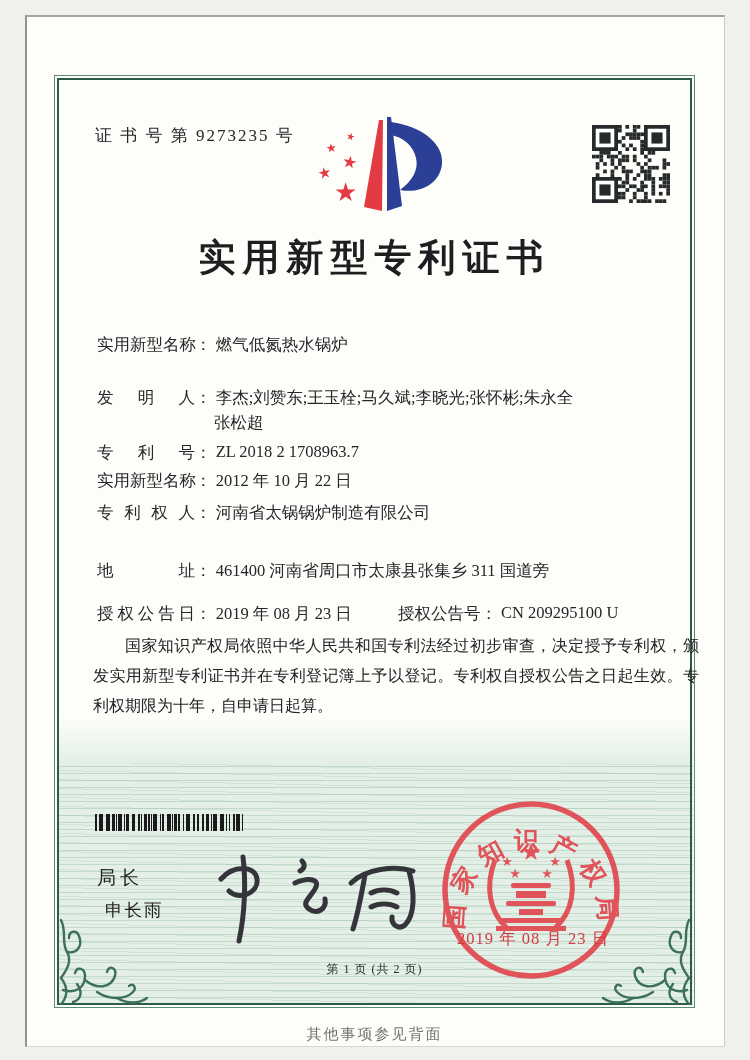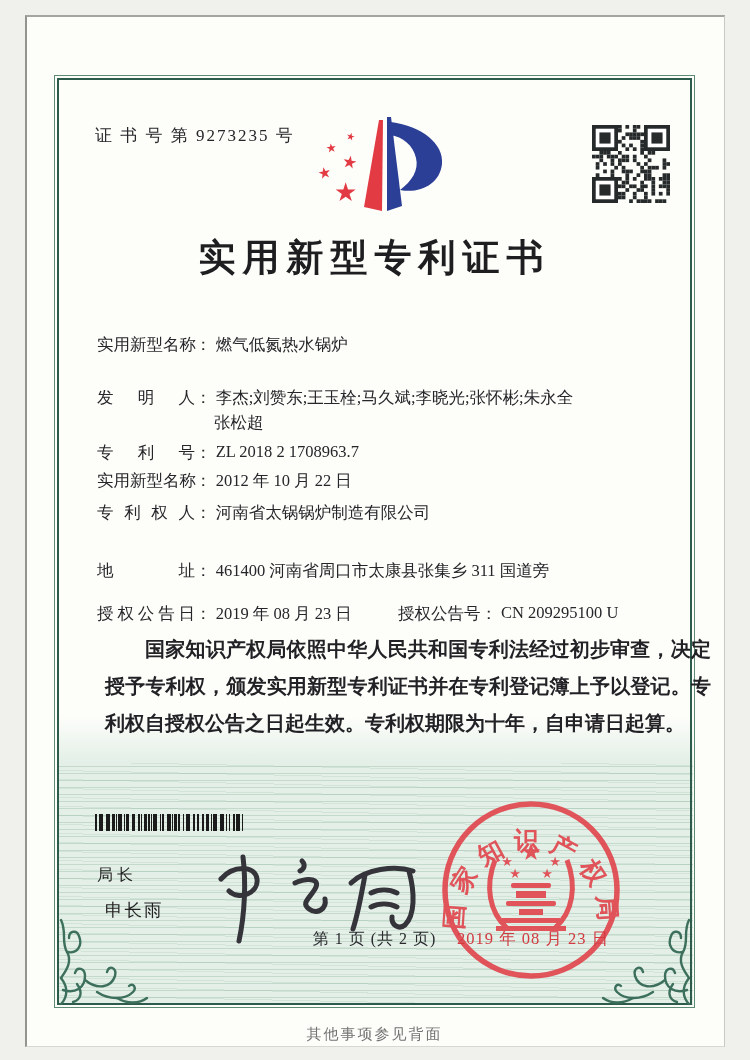--- a/index.html
+++ b/index.html
@@ -26,31 +26,31 @@
   .logo-star{position:absolute;color:#e23b44;line-height:1;z-index:4;}
   #title{left:27px;top:216px;width:641px;text-align:center;font-size:37px;font-weight:bold;
     letter-spacing:7px;color:#1e1e20;z-index:3;}
   
   .frow{left:70px;font-size:16.5px;color:#26262a;z-index:3;white-space:nowrap;}
   .flabel{display:inline-block;width:98px;text-align:justify;text-align-last:justify;vertical-align:top;}
   .fcolon{display:inline-block;vertical-align:top;}
   .fval{display:inline-block;vertical-align:top;}
   .fval2{margin-left:117px;display:block;margin-top:3px;}
   
-  #body-text{left:78px;top:614px;width:606px;z-index:3;font-size:20px;color:#222226;
-    text-align:justify;line-height:1.86;font-weight:bold;}
+  #body-text{left:66px;top:614px;width:606px;z-index:3;font-size:16px;color:#222226;
+    text-align:justify;line-height:1.86;}
   #body-text p{margin:0;text-indent:2em;}
   
   #barcode{left:68px;top:797px;width:152px;height:17px;z-index:3;}
-  #signer-title{left:70px;top:848px;font-size:16px;letter-spacing:4px;color:#222;z-index:3;}
+  #signer-title{left:70px;top:848px;font-size:19px;letter-spacing:4px;color:#222;z-index:3;}
   #signer-name{left:78px;top:881px;font-size:17.5px;letter-spacing:2px;color:#222;z-index:3;}
   #signature{left:172px;top:822px;width:232px;height:110px;z-index:3;}
   #seal{left:412px;top:781px;width:184px;height:184px;z-index:4;opacity:.92;}
   #seal-date{left:430px;top:911px;font-size:16.5px;color:#d23a40;letter-spacing:1px;z-index:5;}
-  #page-no{left:27px;top:912px;width:641px;text-align:center;font-size:16px;color:#2a2a2e;z-index:3;letter-spacing:1px;}
+  #page-no{left:27px;top:944px;width:641px;text-align:center;font-size:12px;color:#2a2a2e;z-index:3;letter-spacing:1px;}
   #back-note{left:27px;top:1008px;width:641px;text-align:center;font-size:15px;color:#737373;z-index:3;letter-spacing:2px;}
   .corner{z-index:2;}
 </style>
 </head>
 <body>
 
 <div id="paper">
 
   <div class="abs" id="band"></div>
   <div class="abs" id="band-fade"></div>

